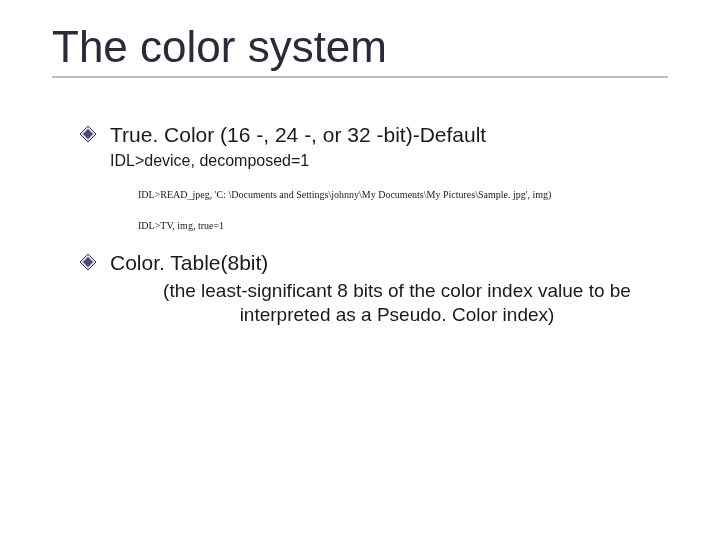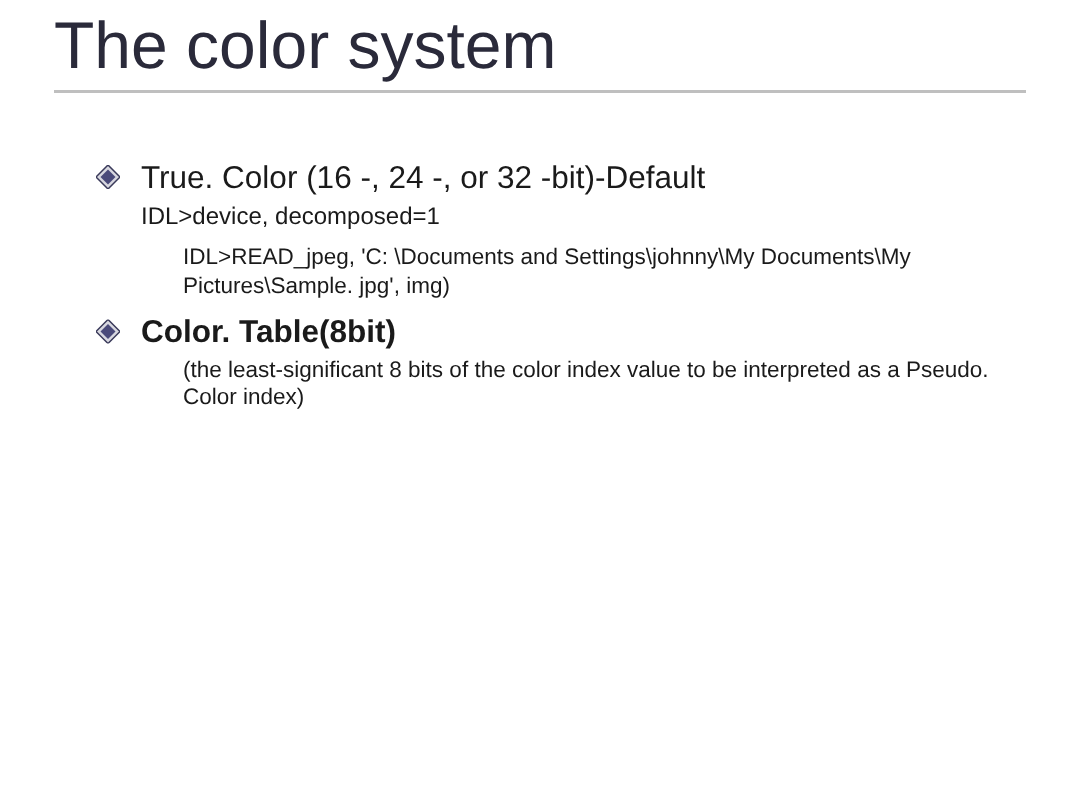--- a/index.html
+++ b/index.html
@@ -5,21 +5,21 @@
   * { box-sizing: border-box; }
   html, body {
     margin: 0; padding: 0;
     width: 720px; height: 540px;
     background: #ffffff;
     font-family: Verdana, Geneva, sans-serif;
     color: #1a1a1a;
   }
   .slide {
     width: 720px; height: 515px;
-    padding: 0;
+    padding: 16px;
     position: relative;
   }
   .title {
     font-family: "Comic Sans MS", "Comic Sans", cursive, sans-serif;
     font-size: 44px;
     font-weight: 400;
     color: #2a2a3a;
     margin: 0;
     padding: 6px 0 2px 36px;
     letter-spacing: 0px;
@@ -61,29 +61,31 @@
   }
   .lvl3 .bullet3 {
     position: absolute;
     left: 34px;
     top: 10px;
     width: 8px; height: 8px;
     background: #333344;
   }
   .lvl4 {
     padding-left: 58px;
-    font-size: 15px;
-    margin: 8px 0;
+    font-size: 10px;
+    margin: 18px 0;
     line-height: 1.25;
+    font-family: Liberation Serif, serif;
   }
   .lvl2b {
     padding-left: 58px;
-    font-size: 15px;
+    font-size: 19px;
     margin: 1px 0;
     line-height: 1.25;
+    text-align: center;
   }
 </style>
 </head>
 <body>
 
 <div class="slide">
 
   <h1 class="title">The color system</h1>
   <div class="title-underline"></div>
 
@@ -95,23 +97,24 @@
           <polygon points="8,0 16,8 8,16 0,8" fill="#d8d8e0" stroke="#3a3a5a" stroke-width="1"></polygon>
           <polygon points="8,3 13,8 8,13 3,8" fill="#4a4a7a"></polygon>
         </svg>
       </span>
       <span class="lvl1-text">True. Color (16 -, 24 -, or 32 -bit)-Default</span>
     </div>
 
     <div class="lvl2">IDL&gt;device, decomposed=1</div>
 
     <div class="lvl4">IDL&gt;READ_jpeg, 'C: \Documents and Settings\johnny\My Documents\My Pictures\Sample. jpg', img)</div>
+    <div class="lvl4">IDL&gt;TV, img, true=1</div>
 
 
-    <div class="lvl1" style="margin-top:4px;font-weight:bold;">
+    <div class="lvl1" style="margin-top:4px;">
       <span class="bullet1">
         <svg width="16" height="16" viewBox="0 0 16 16">
           <polygon points="8,0 16,8 8,16 0,8" fill="#d8d8e0" stroke="#3a3a5a" stroke-width="1"></polygon>
           <polygon points="8,3 13,8 8,13 3,8" fill="#4a4a7a"></polygon>
         </svg>
       </span>
       <span class="lvl1-text">Color. Table(8bit)</span>
     </div>
 
 

